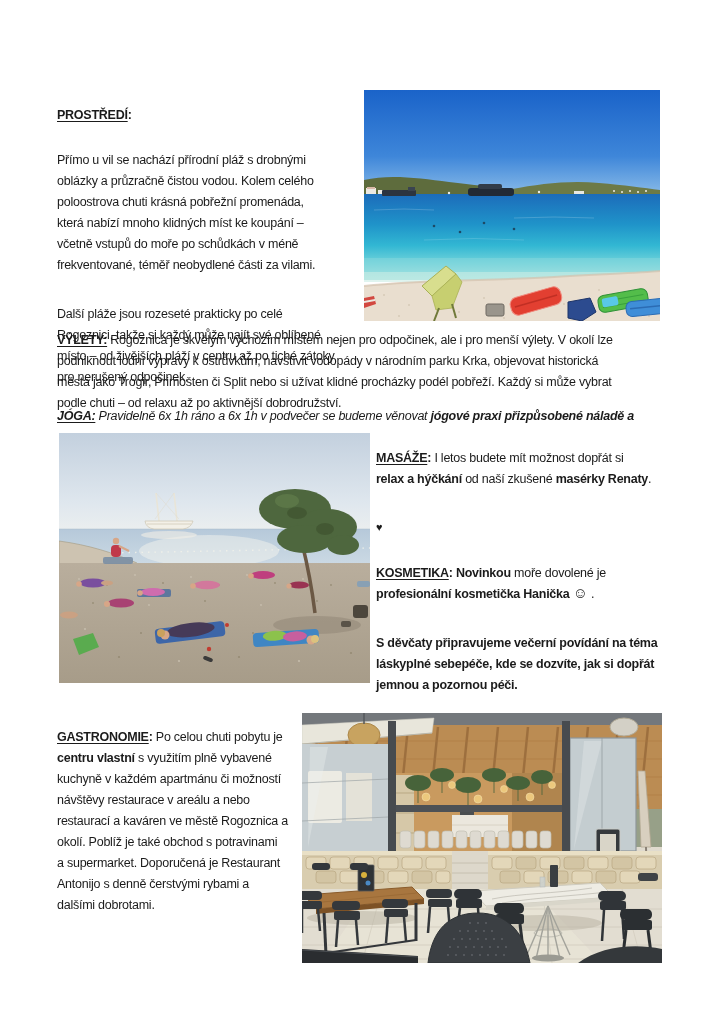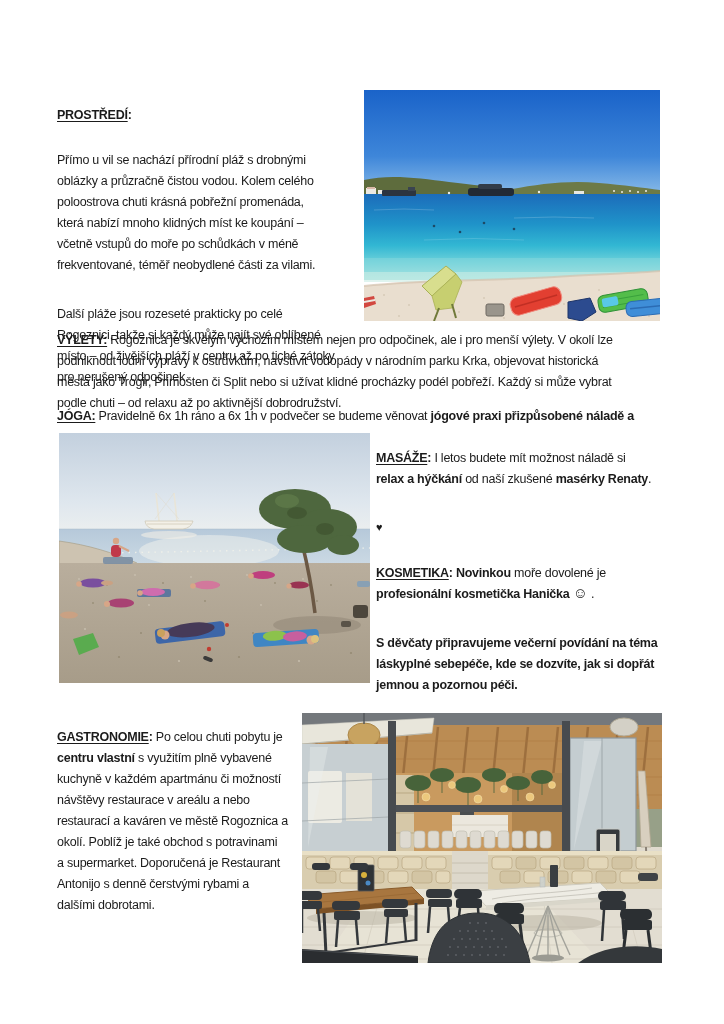--- a/index.html
+++ b/index.html
@@ -136,21 +136,21 @@
         </g>
       </g>
     </svg>
   </figure>
 
   <div class="abs txt" id="sec-vylety" style="left:57px;top:322px;width:620px;margin-top:8px;"><span class="b u">VÝLETY:</span><span> Rogoznica je skvělým výchozím místem nejen pro odpočinek, ale i pro menší výlety. V okolí lze
 podniknout lodní výpravy k ostrůvkům, navštívit vodopády v národním parku Krka, objevovat historická
 města jako Trogir, Primošten či Split nebo si užívat klidné procházky podél pobřeží. Každý si může vybrat
 podle chuti – od relaxu až po aktivnější dobrodružství.</span></div>
 
-  <div class="abs txt" id="joga-line" style="left:57px;top:406px;width:660px;"><span class="b u">JÓGA:</span><span> Pravidelně 6x 1h ráno a 6x 1h v podvečer se budeme věnovat </span><span class="b">jógové praxi přizpůsobené náladě a</span></div>
+  <div class="abs txt" id="joga-line" style="left:57px;top:406px;width:660px;font-style:italic;"><span class="b u">JÓGA:</span><span> Pravidelně 6x 1h ráno a 6x 1h v podvečer se budeme věnovat </span><span class="b">jógové praxi přizpůsobené náladě a</span></div>
 
   <figure id="photo-yoga" style="left:59px;top:433px;width:311px;height:250px;">
     <svg width="311" height="250" viewBox="0 0 311 250" preserveAspectRatio="none">
       <defs>
         <linearGradient id="ysky" x1="0" y1="0" x2="0" y2="1">
           <stop offset="0" stop-color="#c3d0de"></stop>
             <stop offset="0.7" stop-color="#dfe7ee"></stop>
             <stop offset="1" stop-color="#ecefef"></stop>
         </linearGradient>
         <linearGradient id="ysea" x1="0" y1="0" x2="0" y2="1">
@@ -264,21 +264,21 @@
           <circle cx="168" cy="192" r="2" fill="#c23b30"></circle>
         <rect x="144" y="224" width="10" height="4" rx="2" fill="#3a3a3a" transform="rotate(20 149 226)"></rect>
         <polygon points="14,206 34,200 40,214 20,222" fill="#5aab4f"></polygon>
         <ellipse cx="10" cy="182" rx="9" ry="3.5" fill="#caa183"></ellipse>
         <rect x="298" y="148" width="13" height="6" rx="2" fill="#88a0b4"></rect>
       </g>
     </svg>
   </figure>
 
   <div class="abs txt" id="right-col" style="left:376px;top:427px;width:305px;">
-    <p><span class="b u">MASÁŽE</span><span class="b">:</span><span> I letos budete mít možnost náladě si
+    <p><span class="b u">MASÁŽE</span><span class="b">:</span><span> I letos budete mít možnost dopřát si
 </span><span class="b">relax a hýčkání</span><span> od naší zkušené </span><span class="b">masérky Renaty</span><span>.</span></p>
     <div class="heart">♥</div>
     <p><span class="b u">KOSMETIKA</span><span class="b">: Novinkou</span><span> moře dovolené je
 </span><span class="b">profesionální kosmetička Hanička </span><span class="b smiley">☺</span><span> .</span></p>
     <p class="b">S děvčaty připravujeme večerní povídání na téma
 láskyplné sebepéče, kde se dozvíte, jak si dopřát
 jemnou a pozornou péči.</p>
   </div>
 
   <div class="abs txt" id="sec-gastro" style="left:57px;top:727px;width:262px;"><span class="b u">GASTRONOMIE</span><span class="b">:</span><span> Po celou chuti pobytu je

